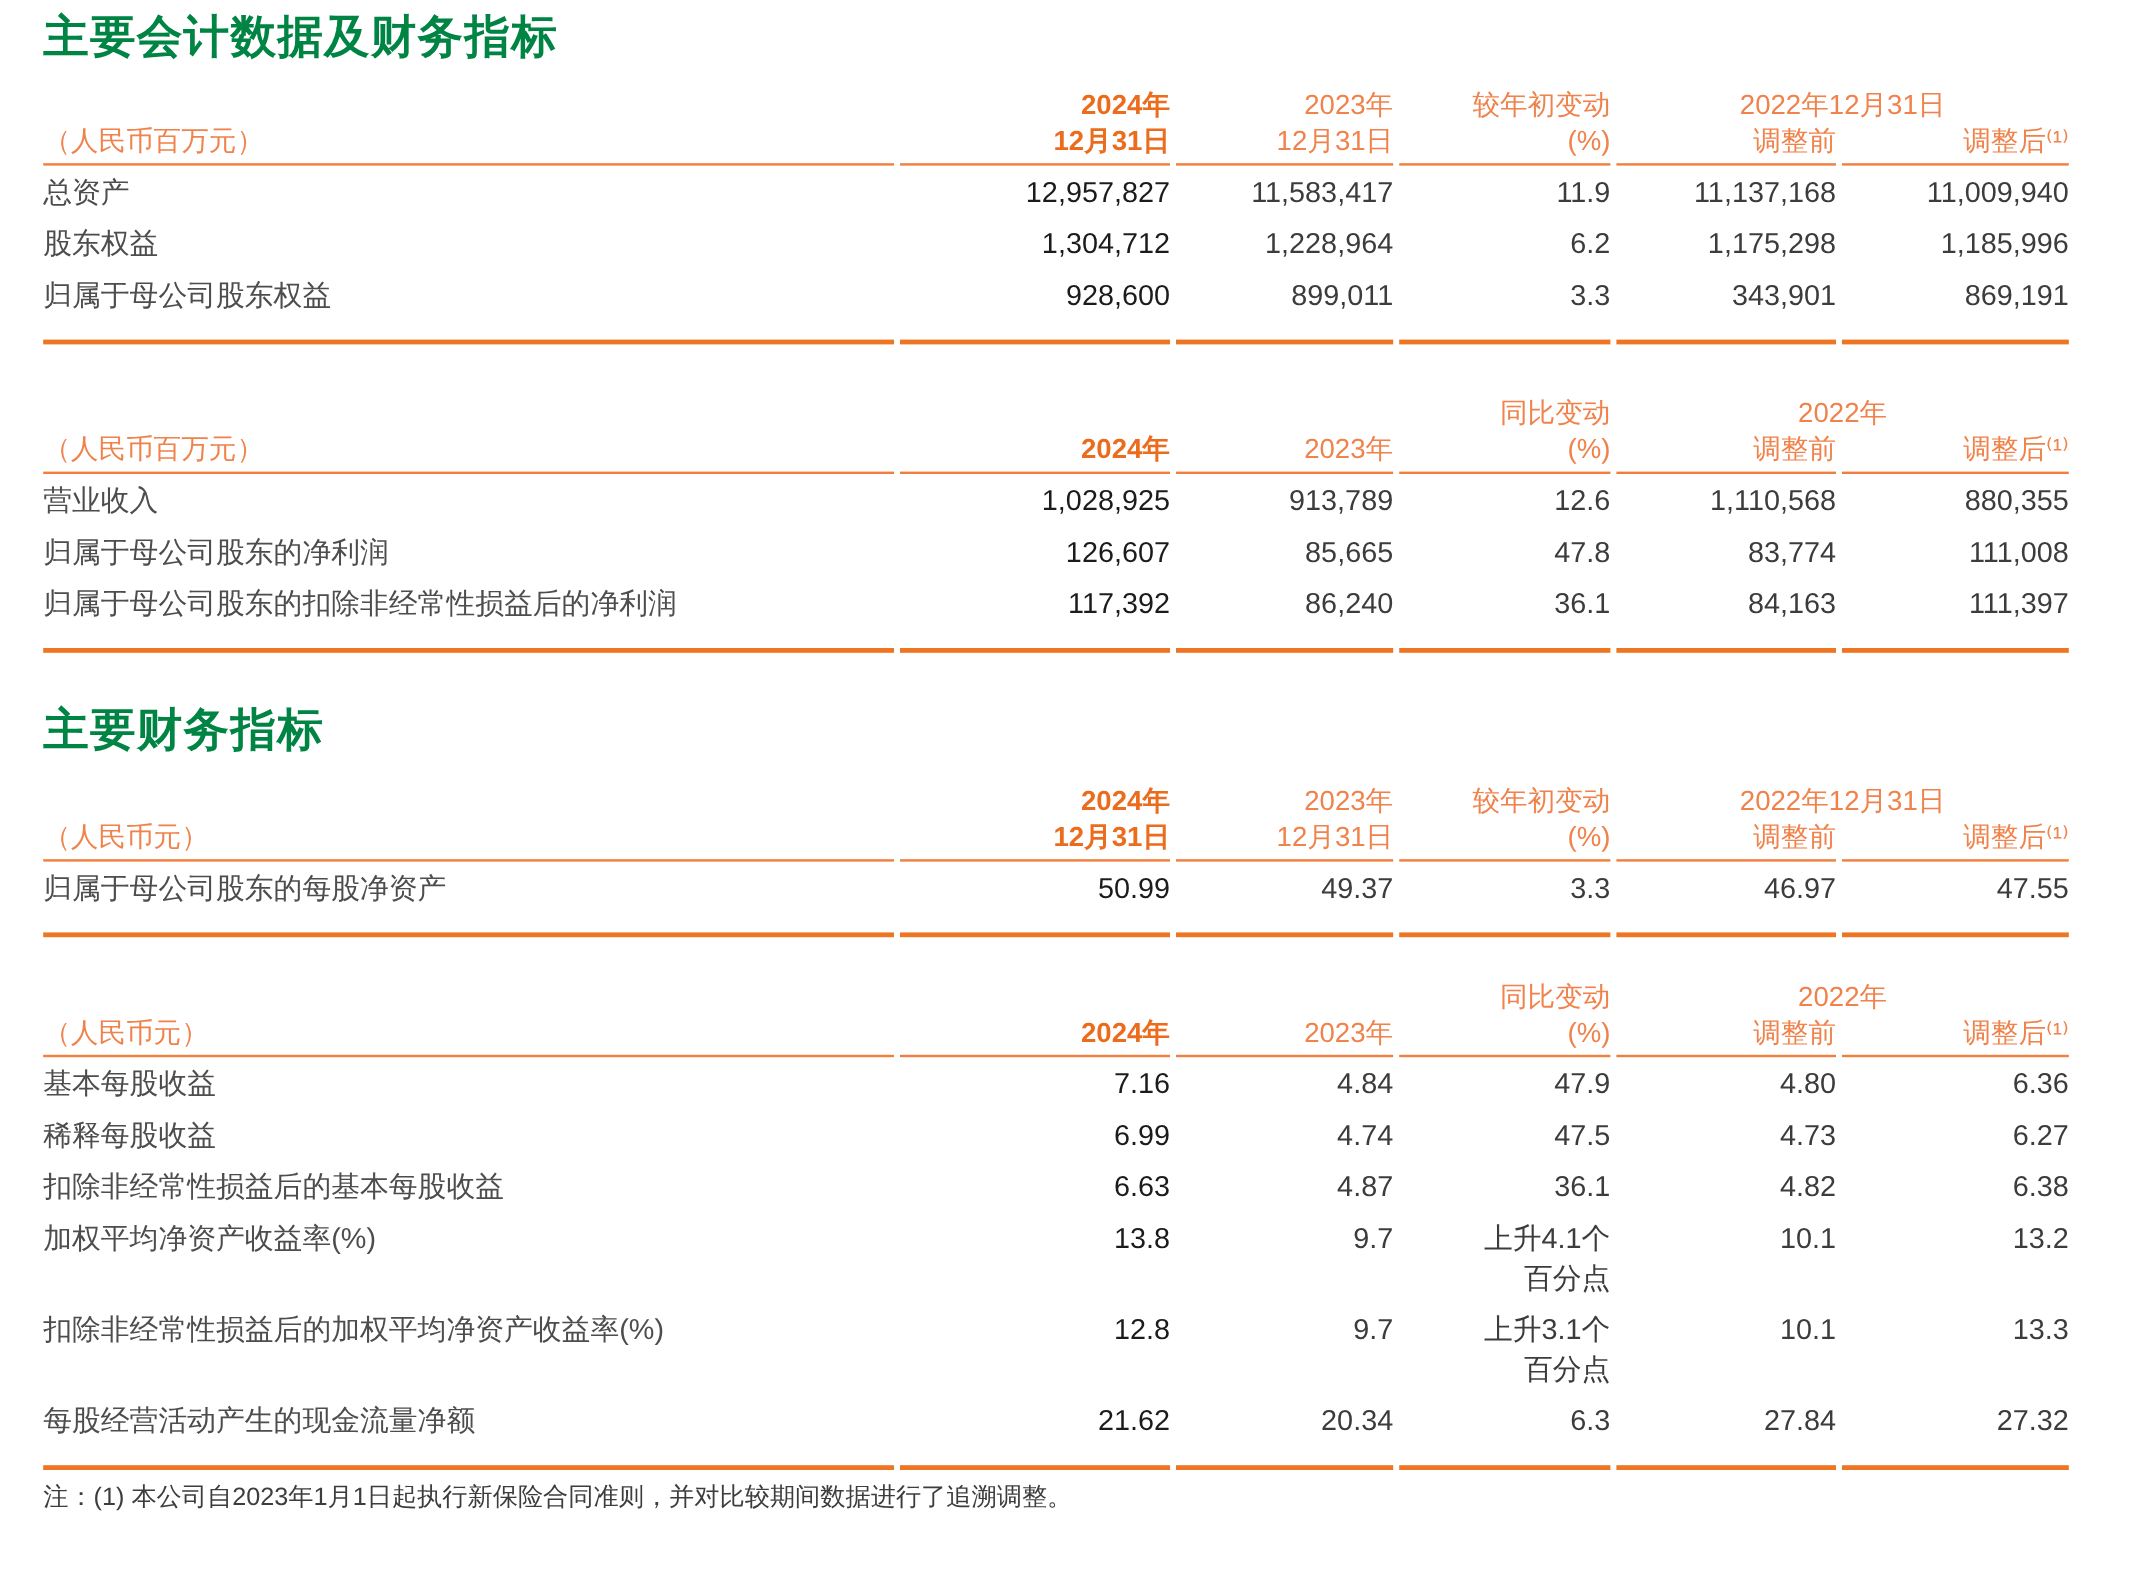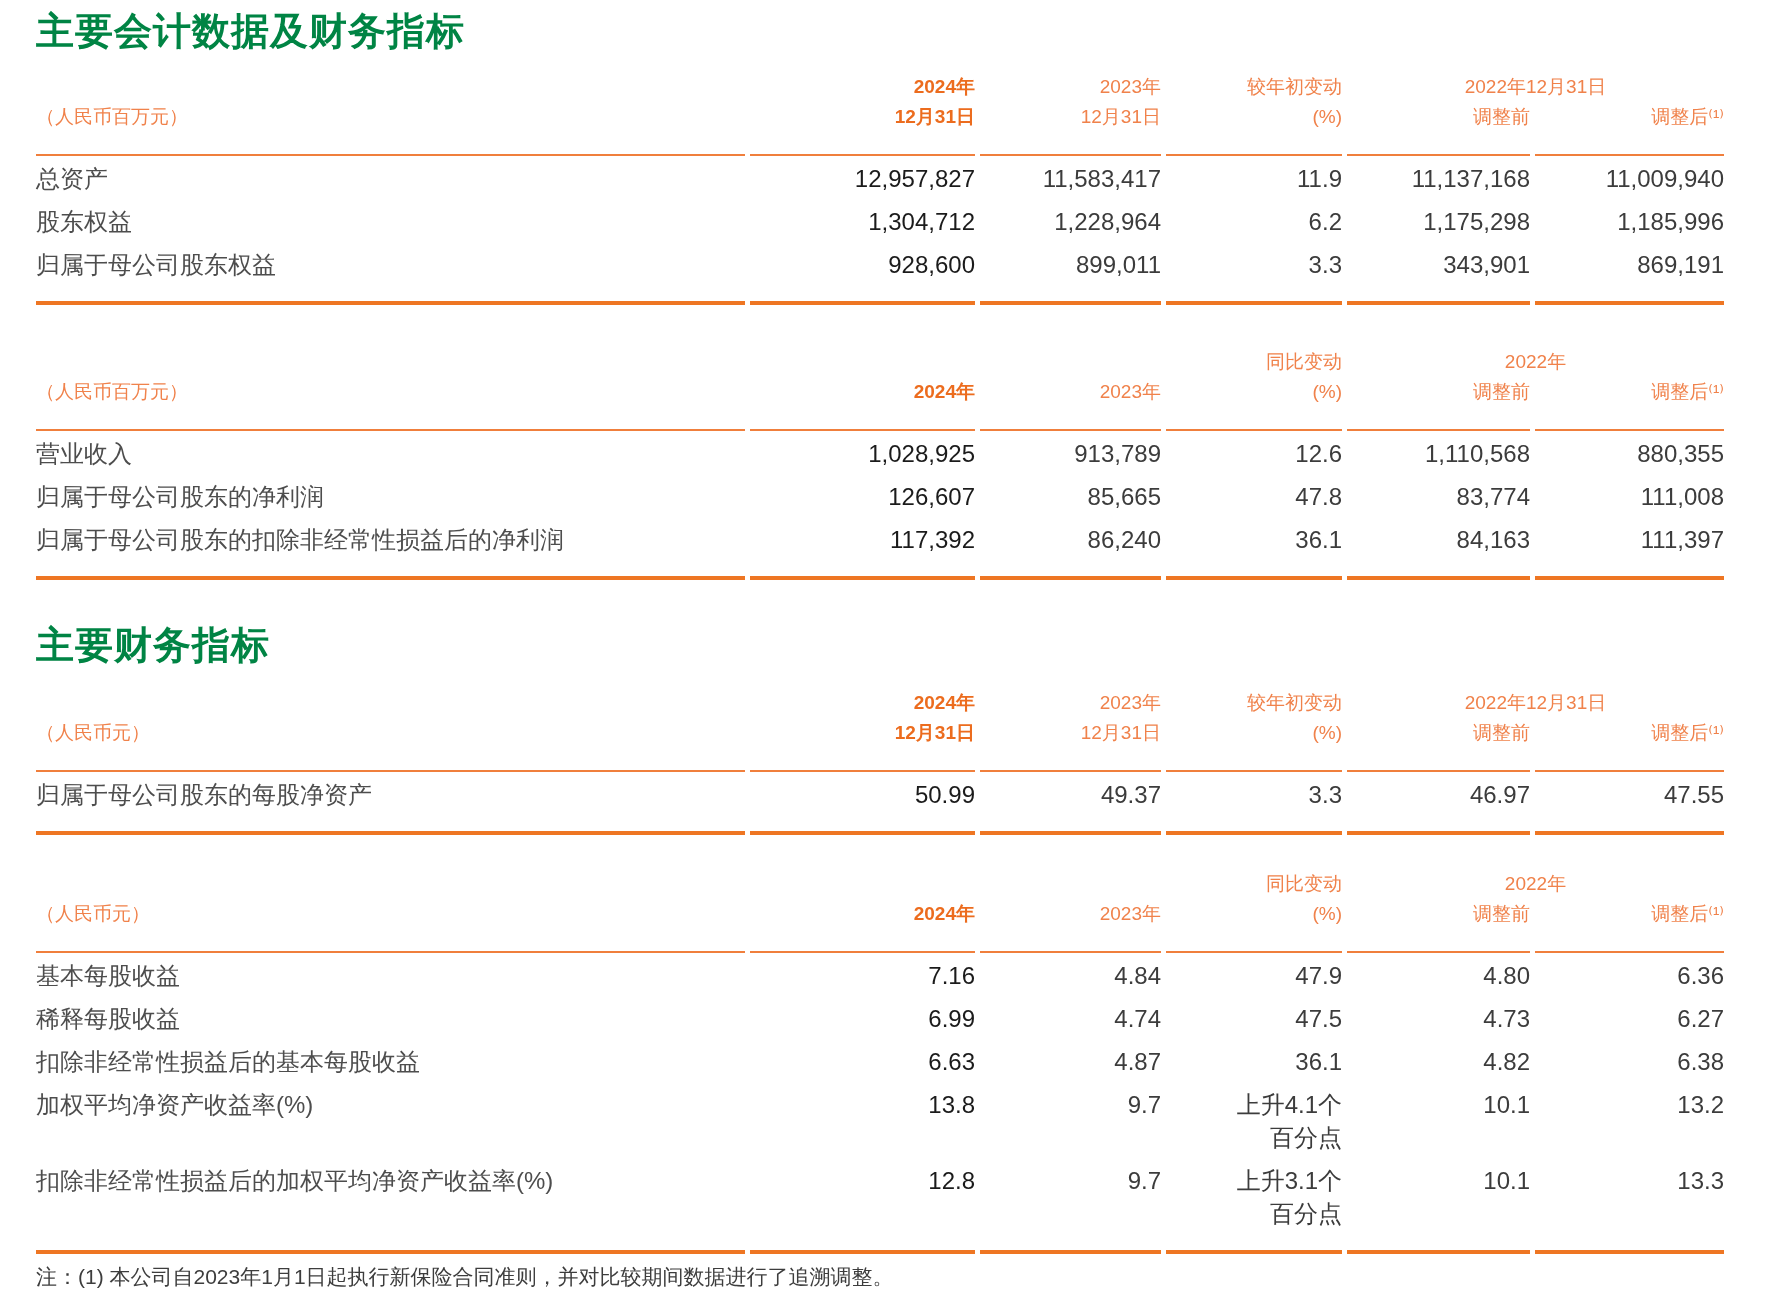--- a/index.html
+++ b/index.html
@@ -33,28 +33,28 @@
     margin-left:-5px;
   }
   table.m1{margin-top:24px;}
   table.m2{margin-top:42px;}
   table.m3{margin-top:26px;}
   table.m4{margin-top:34px;}
   col.c2{width:225px;} col.c3{width:181px;} col.c4{width:176px;}
   col.c5{width:183px;} col.c6{width:189px;}
   th{
     font-weight:400;color:var(--orange);
-    font-size:19px;line-height:30px;
+    font-size:23px;line-height:30px;
     text-align:right;vertical-align:bottom;
     padding:0;white-space:nowrap;
   }
   th.unit{text-align:left;}
   th.span2{text-align:center;}
   th.b24{font-weight:700;color:var(--orange-strong);}
-  tr.subhead th{border-bottom:2px solid var(--rule);padding-bottom:22px;}
+  tr.subhead th{border-bottom:2px solid var(--rule);padding-bottom:4px;}
   td{
     font-size:24px;line-height:33px;color:var(--num);
     text-align:right;vertical-align:top;
     padding:6px 0 4px 0;
     white-space:pre-line;
   }
   td.lbl{text-align:left;color:var(--label);margin-top:40px;}
   td.b24{font-weight:400;color:var(--num-bold);}
   tbody tr:last-child td{border-bottom:4px solid var(--rule-strong);padding-bottom:20px;}
   p.footnote{
@@ -278,18 +278,26 @@
         </tr>
         <tr>
           <td class="lbl">扣除非经常性损益后的加权平均净资产收益率(%)</td>
           <td class="b24">12.8</td>
           <td>9.7</td>
           <td>上升3.1个
 百分点</td>
           <td>10.1</td>
           <td>13.3</td>
         </tr>
+        <tr>
+          <td class="lbl">每股经营活动产生的现金流量净额</td>
+          <td class="b24">21.62</td>
+          <td>20.34</td>
+          <td>6.3</td>
+          <td>27.84</td>
+          <td>27.32</td>
+        </tr>
       </tbody>
   </table>
 
   <p class="footnote">注：(1) 本公司自2023年1月1日起执行新保险合同准则，并对比较期间数据进行了追溯调整。</p>
 
 </main>
 
 </body></html>

